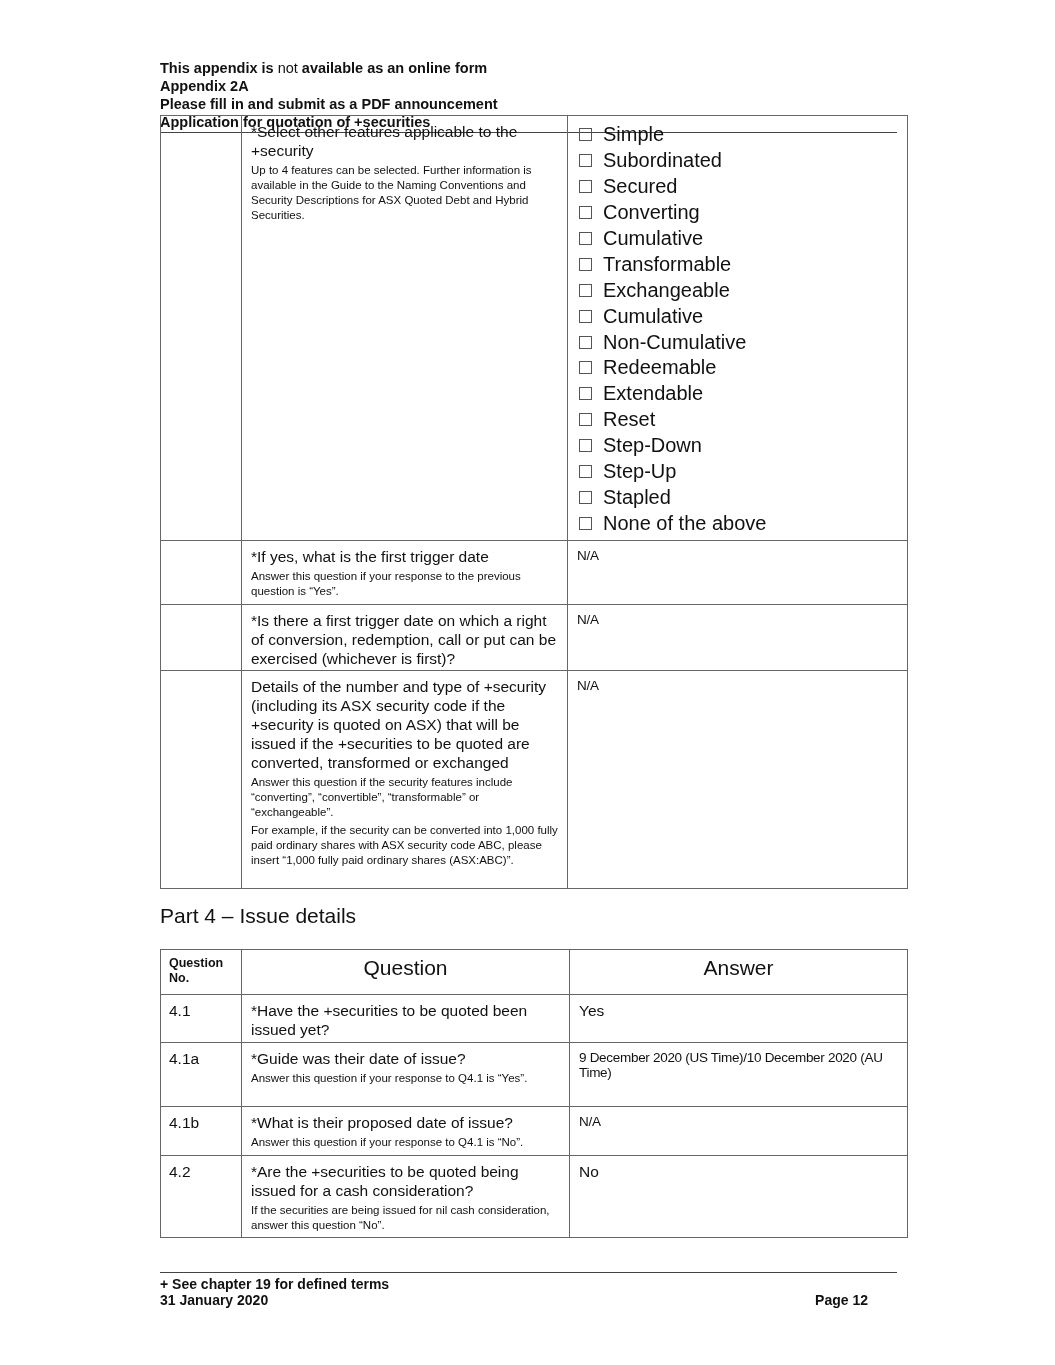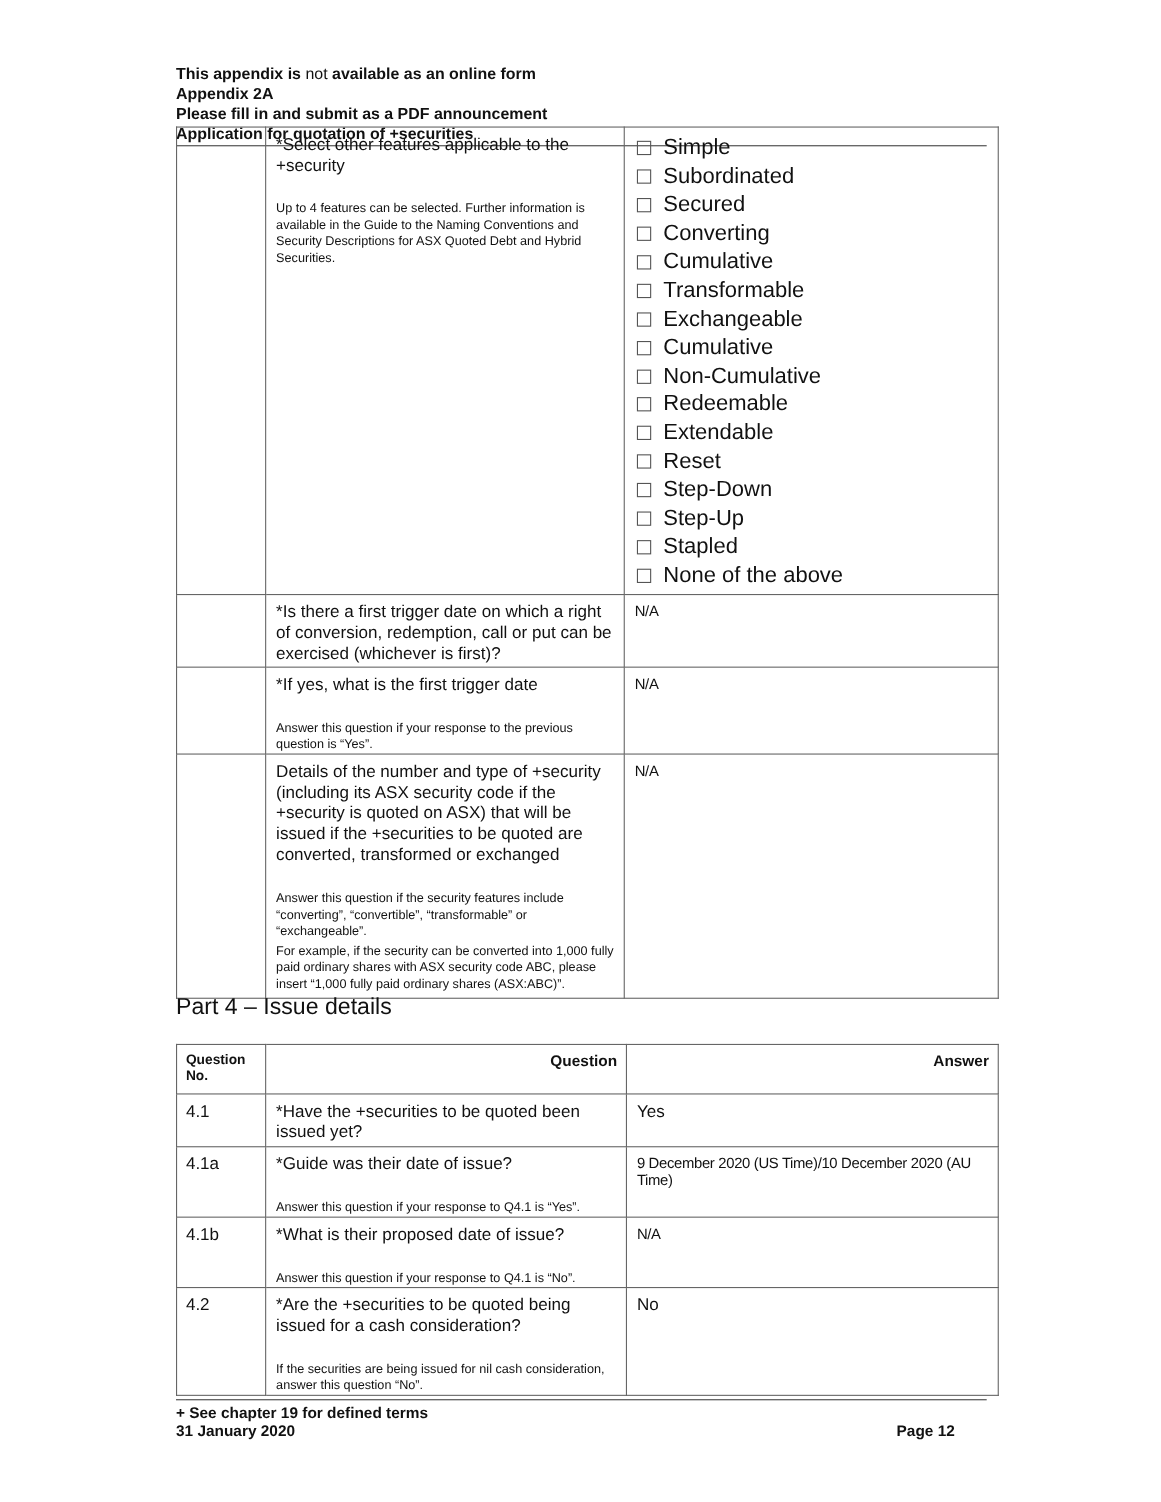--- a/index.html
+++ b/index.html
@@ -7,31 +7,31 @@
   .hdr { position:absolute; left:160px; top:59px; width:737px; font-size:14.5px; font-weight:bold; line-height:18px; border-bottom:1.5px solid #444; padding-bottom:1px; }
   .hdr .row { display:flex; justify-content:space-between;flex-direction:column; }
   .hdr .nb { font-weight:normal; }
   table { border-collapse:collapse; position:absolute; left:160px; table-layout:fixed; }
   td, th { border:1px solid #666; vertical-align:top; padding:0; }
   .t1 { top:115px; width:646px; }
   .c1 { width:81px; }
   .c2 { width:326px; }
   .c3 { width:340px; }
   .q { font-size:15.5px; line-height:19px; padding:6px 8px 0 9px; }
-  .note { font-size:11.5px; line-height:15px; padding:3px 8px 0 9px;margin-top:20px; }
+  .note { font-size:11.5px; line-height:15px; padding:3px 8px 0 9px; }
   .note2 { font-size:11.5px; line-height:15px; padding:3px 8px 4px 9px; }
   .ans { font-size:13.5px; padding:7px 8px 0 9px; font-family:"Liberation Sans Narrow","Liberation Sans", sans-serif; transform-origin:left; letter-spacing:-0.3px; }
   .cbs { padding:6px 8px 4px 11px; }
   .cb { display:flex; align-items:center; height:25.9px; font-size:20px; }
   .box { width:11px; height:11px; border:1px solid #555; margin-right:11px; flex:none; }
   .part { position:absolute; left:160px; top:904px; font-size:21px; }
   .t2 { top:949px; width:675px; }
   .t2 .c1 { width:81px; } .t2 .c2 { width:328px; } .t2 .c3 { width:338px; }
   .hq { font-size:12.5px; font-weight:bold; line-height:15px; padding:6px 8px 8px 8px; text-align:left; }
-  .hb { font-size:14px; font-weight:bold; padding:6px 8px 0 8px; text-align:right; }
+  .hb { font-size:21px; font-weight:normal; padding:6px 8px 0 8px; text-align:center; }
   .num { font-size:15.5px; padding:7px 8px 0 8px; }
   .foot { position:absolute; left:160px; top:1272px; width:737px; border-top:1px solid #444; font-size:14px; line-height:16px; padding-top:3px;font-weight:bold; }
   .foot .row { display:flex; justify-content:space-between; padding-right:29px;align-items:center; }
 </style>
 </head>
 <body>
 
 <div class="hdr">
   <div class="row">
     <span><span>This appendix is </span><span class="nb">not</span><span> available as an online form</span></span>
@@ -118,35 +118,35 @@
               <span class="box"></span>
               <span>Stapled</span>
             </div>
         <div class="cb">
               <span class="box"></span>
               <span>None of the above</span>
             </div>
       </div>
     </td>
   </tr>
-  <tr style="height:66px;">
-    <td></td>
-    <td>
-          <div class="q">*Is there a first trigger date on which a right of conversion, redemption, call or put can be exercised (whichever is first)?</div>
-        </td>
-    <td>
-          <div class="ans">N/A</div>
-        </td>
-  </tr>
   <tr style="height:64px;">
     <td></td>
     <td>
       <div class="q">*If yes, what is the first trigger date</div>
       <div class="note">Answer this question if your response to the previous question is “Yes”.</div>
     </td>
+    <td>
+          <div class="ans">N/A</div>
+        </td>
+  </tr>
+  <tr style="height:66px;">
+    <td></td>
+    <td>
+          <div class="q">*Is there a first trigger date on which a right of conversion, redemption, call or put can be exercised (whichever is first)?</div>
+        </td>
     <td>
           <div class="ans">N/A</div>
         </td>
   </tr>
   <tr style="height:218px;">
     <td></td>
     <td>
       <div class="q">Details of the number and type of +security (including its ASX security code if the +security is quoted on ASX) that will be issued if the +securities to be quoted are converted, transformed or exchanged</div>
       <div class="note">Answer this question if the security features include “converting”, “convertible”, “transformable” or “exchangeable”.</div>
       <div class="note2">For example, if the security can be converted into 1,000 fully paid ordinary shares with ASX security code ABC, please insert “1,000 fully paid ordinary shares (ASX:ABC)”.</div>

